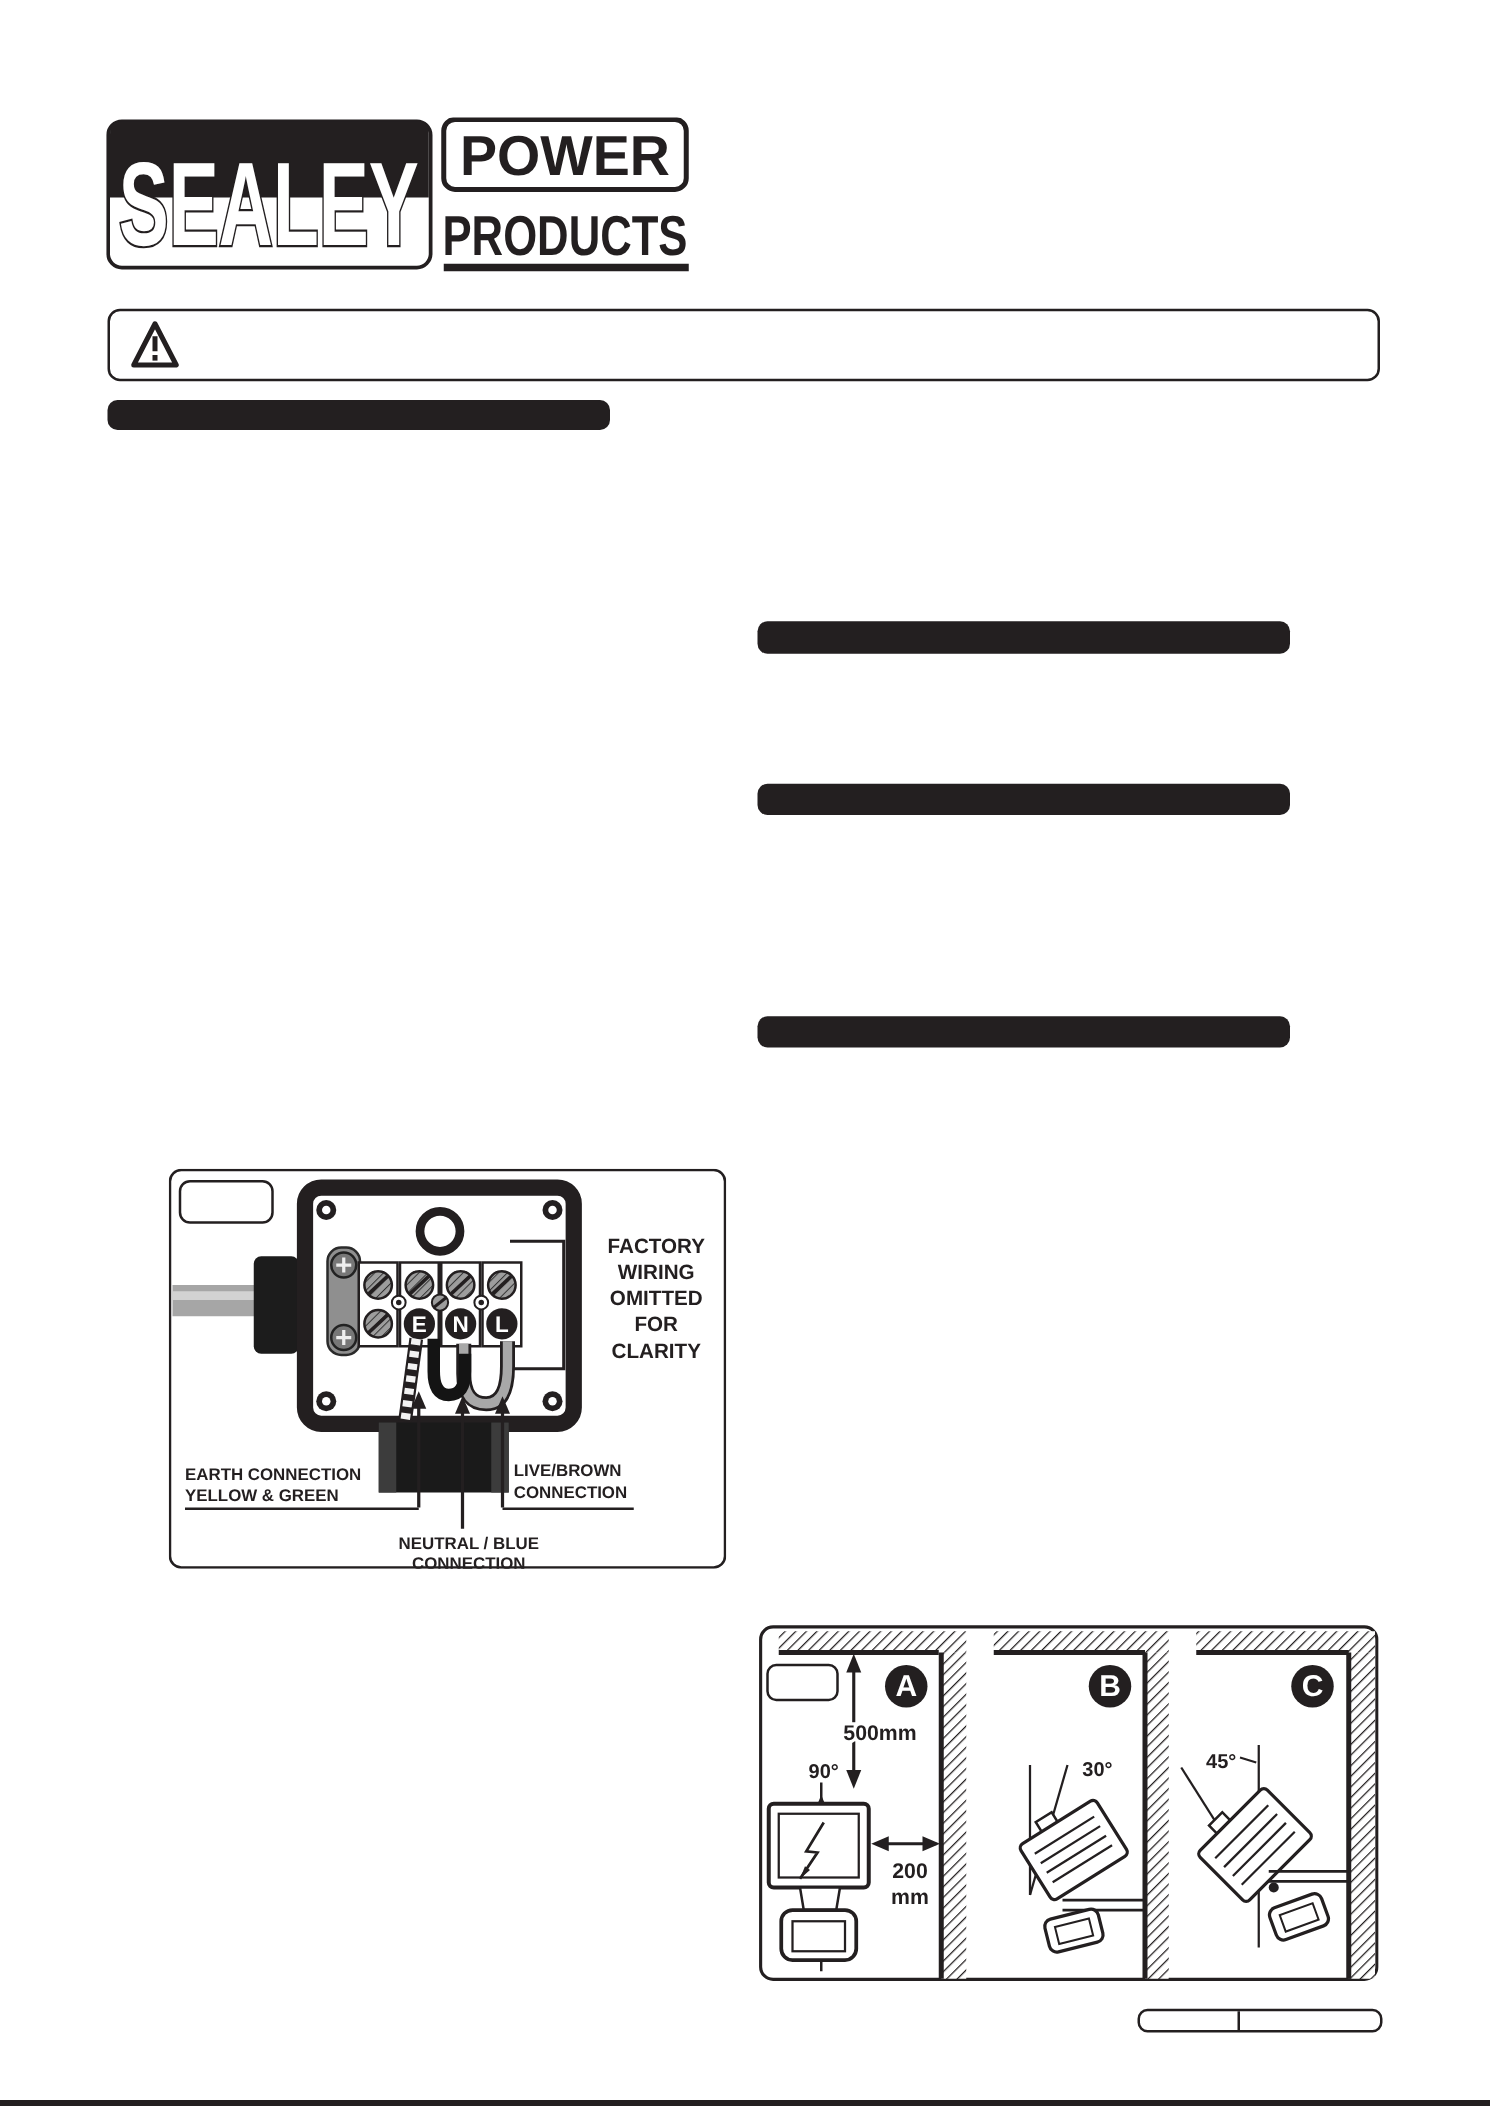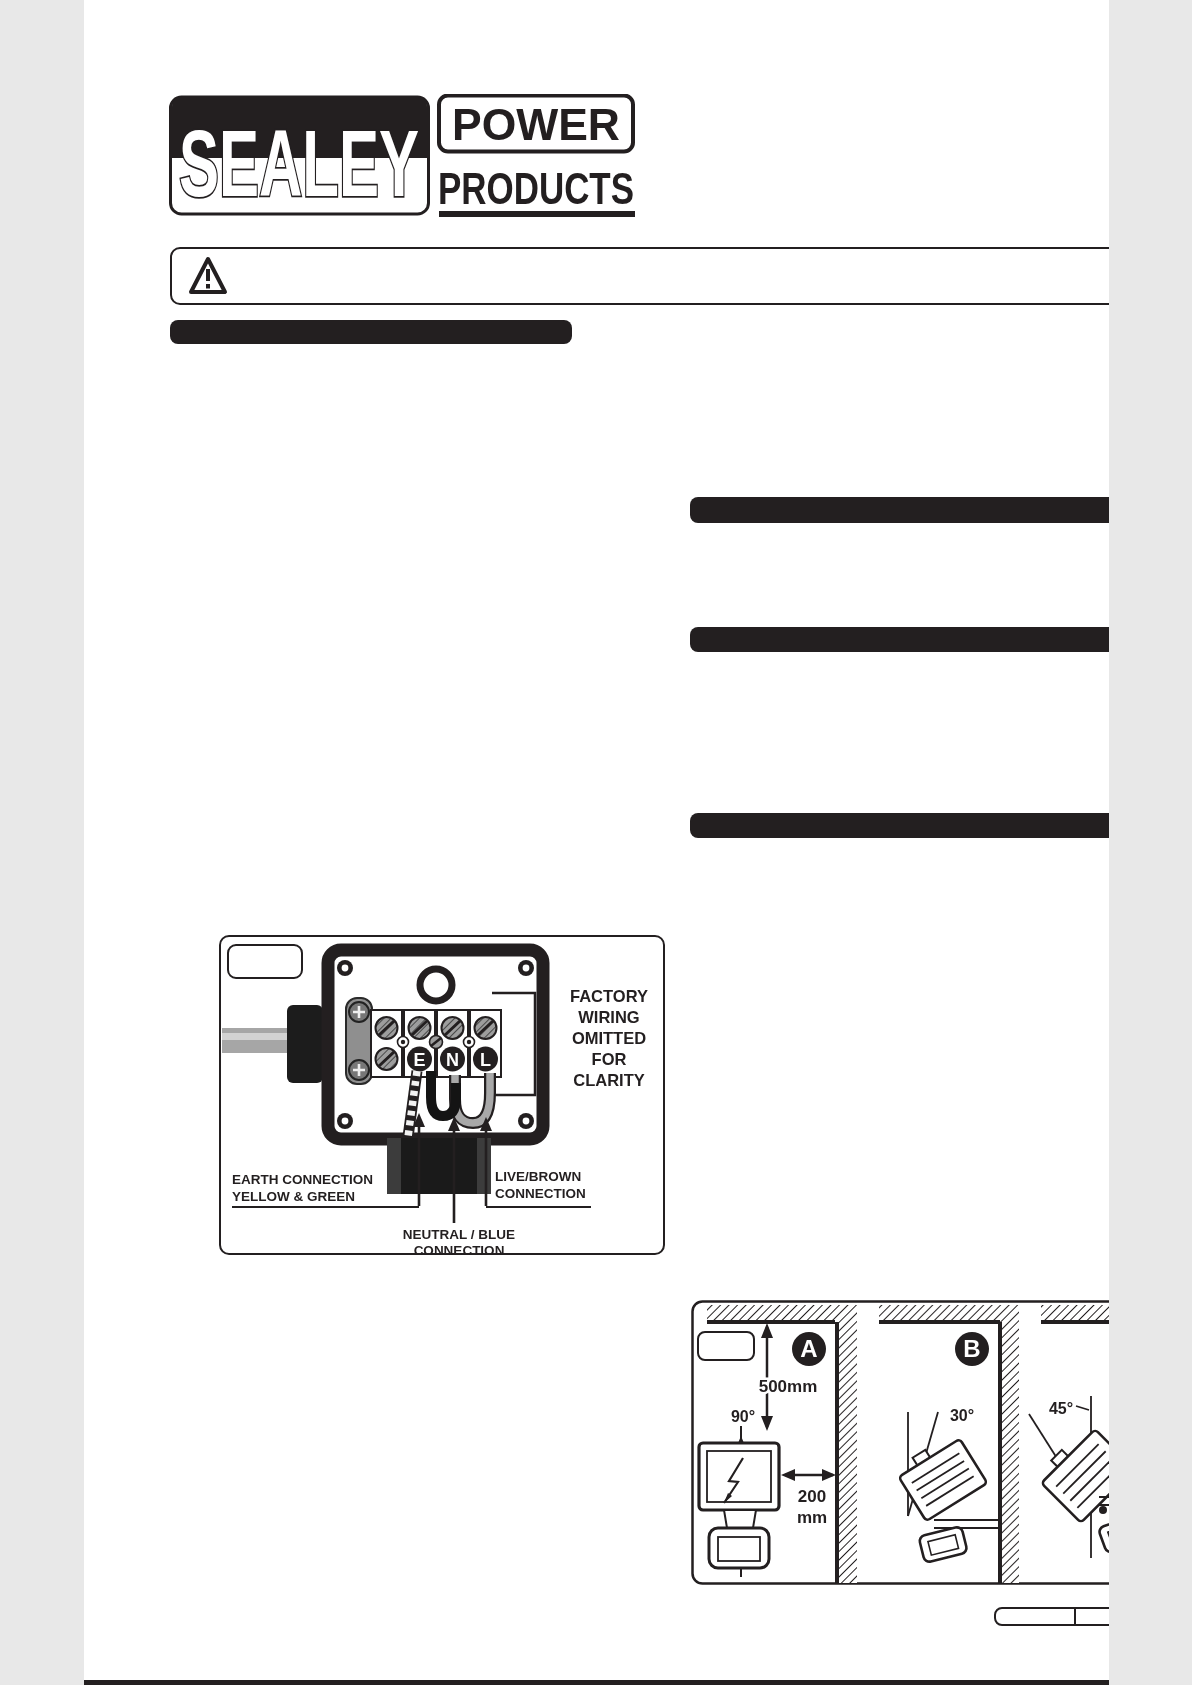--- a/index.html
+++ b/index.html
@@ -1,17 +1,17 @@
 <!DOCTYPE html>
 <html><head>
 <meta charset="utf-8">
 <style>
   html,body{margin:0;padding:0;background:#e8e8e8;}
   .page{
-    position:relative;width:1025px;height:1685px;background:#ffffff;
+    position:relative;width:1192px;height:1685px;background:#ffffff;
     margin:0 auto;overflow:hidden;
     font-family:"Liberation Sans", sans-serif;color:#231f20;
   }
   .abs{position:absolute;}
   .bar{background:#231f20;border-radius:8px;}
   .warning-box{
     border:2.5px solid #231f20;border-radius:10px;background:#fff;
     display:flex;align-items:center;padding-left:14px;box-sizing:border-box;
   }
   .footer-box{

